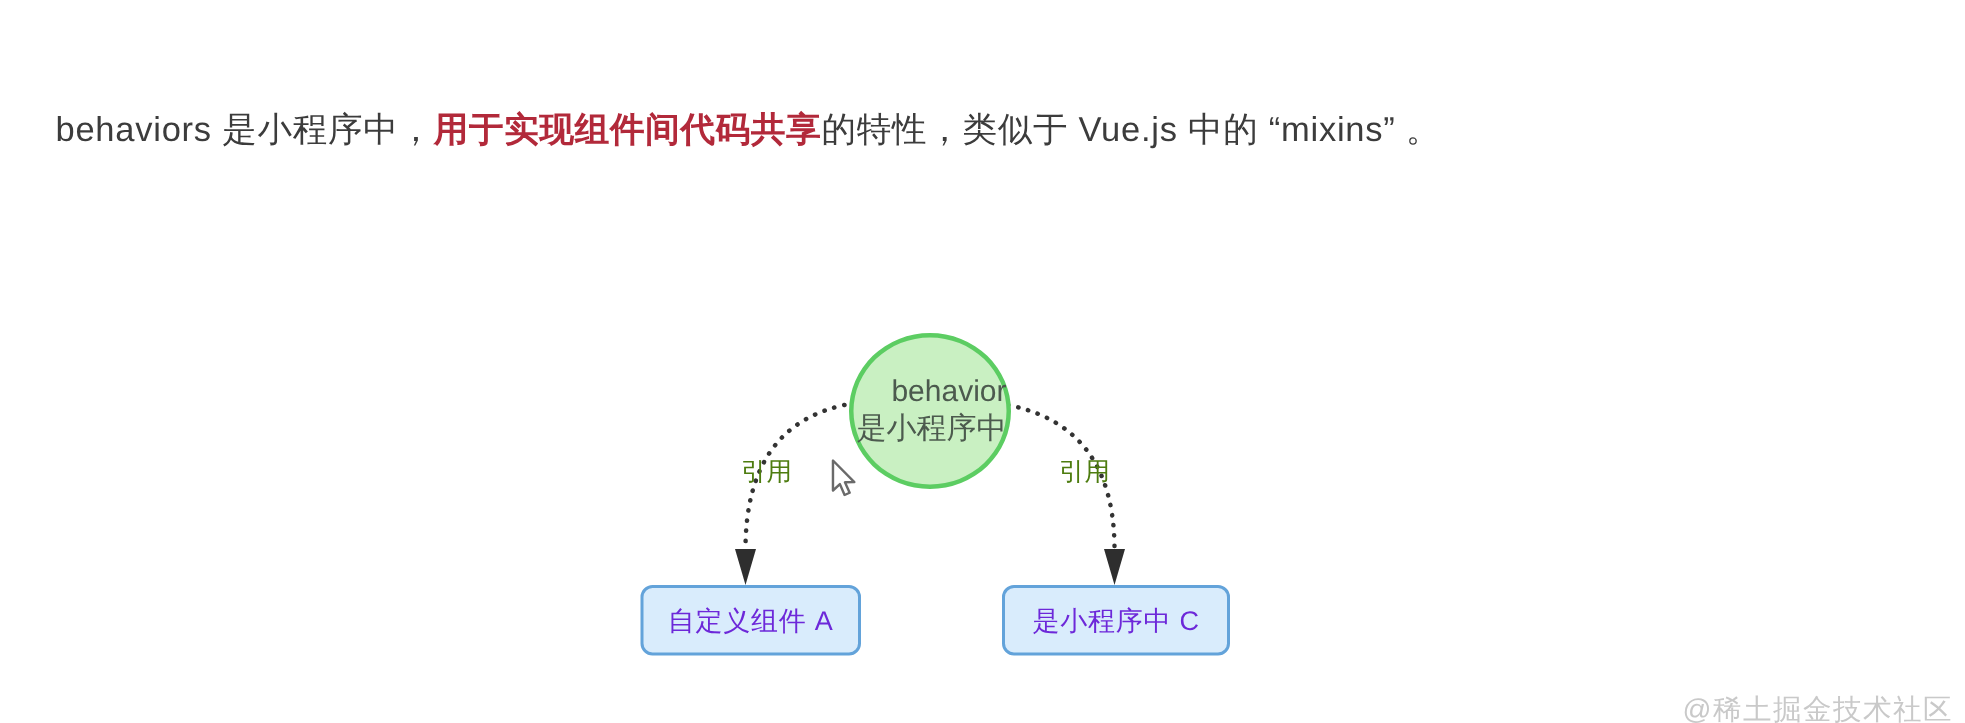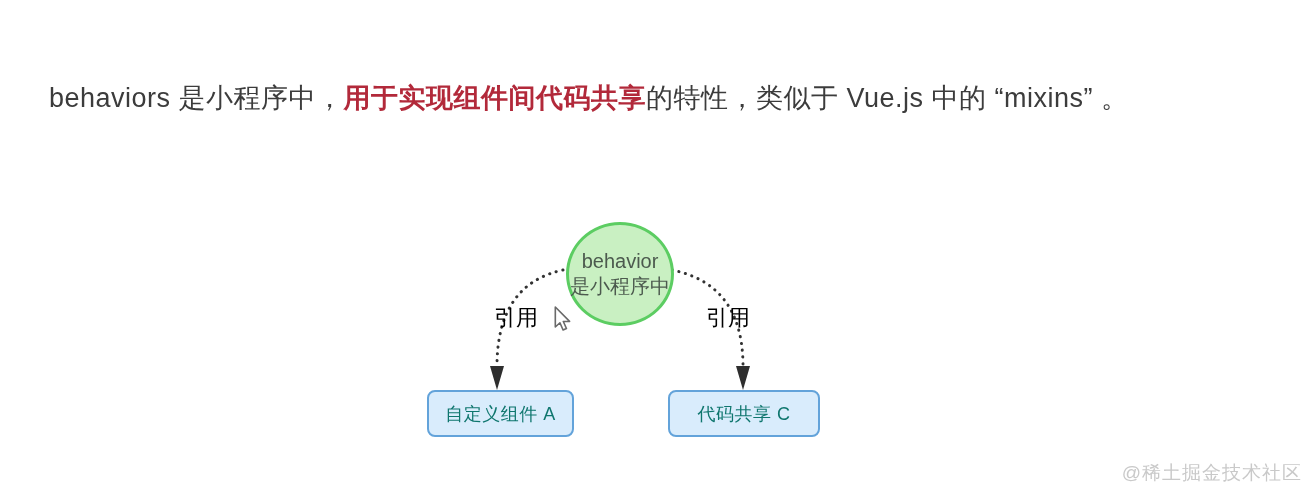--- a/index.html
+++ b/index.html
@@ -12,22 +12,22 @@
     position: relative;
     width: 1310px;
     height: 482px;
     background: #ffffff;
     overflow: hidden;
   }
   .heading {
     position: absolute;
     left: 33px;
     top: 63px;
-    margin: 16px;
-    font-size: 27px;
+    margin: 4px;
+    font-size: 23px;
     line-height: 38px;
     color: #3c3c3c;
     letter-spacing: 0.5px;
     white-space: nowrap;
   }
   .heading .hl {
     color: #b2293a;
     font-weight: bold;
   }
   .edges {
@@ -50,48 +50,48 @@
     position: absolute;
     left: 566px;
     top: 222px;
     width: 102px;
     height: 98px;
     background: #c9f0c2;
     border: 3px solid #5ccd62;
     border-radius: 50%;
     display: flex;
     flex-direction: column;
-    align-items: center;
+    align-items: flex-end;
     justify-content: center;
     text-align: center;
     color: #4c5a4e;
     font-size: 20px;
     line-height: 25px;
   }
   .edge-label {
     position: absolute;
-    font-size: 22px;
-    color: #000000;
+    font-size: 17px;
+    color: #4d7c0f;
     white-space: nowrap;
   }
   .edge-label.left  { left: 494px; top: 303px; }
   .edge-label.right { left: 706px; top: 303px; }
   .box {
     position: absolute;
     top: 390px;
     height: 47px;
     background: #d9ecfc;
     border: 2.5px solid #63a3da;
     border-radius: 8px;
     box-sizing: border-box;
     display: flex;
     align-items: center;
     justify-content: center;
     font-size: 18px;
-    color: #0f766e;
+    color: #6d28d9;
     letter-spacing: 0.5px;
   }
   .box-a { left: 427px; width: 147px; }
   .box-c { left: 668px; width: 152px; }
   .cursor {
     position: absolute;
     left: 554px;
     top: 306px;
     pointer-events: none;
   }
@@ -124,21 +124,21 @@
     <div>是小程序中</div>
   </div>
 
   <span class="edge-label left">引用</span>
   <span class="edge-label right">引用</span>
 
   <div class="box box-a">
     <span>自定义组件 A</span>
   </div>
   <div class="box box-c">
-    <span>代码共享 C</span>
+    <span>是小程序中 C</span>
   </div>
 
   <svg class="cursor" width="17" height="25" viewBox="0 0 13.5 20">
     <path d="M1,0.8 L1,16.8 L4.7,13.4 L7.2,19.2 L9.9,18 L7.4,12.4 L12.4,12.3 Z" fill="#ffffff" stroke="#6a6a6a" stroke-width="1.3" stroke-linejoin="round"></path>
   </svg>
 
   <div class="watermark">@稀土掘金技术社区</div>
 
 </div>
 

